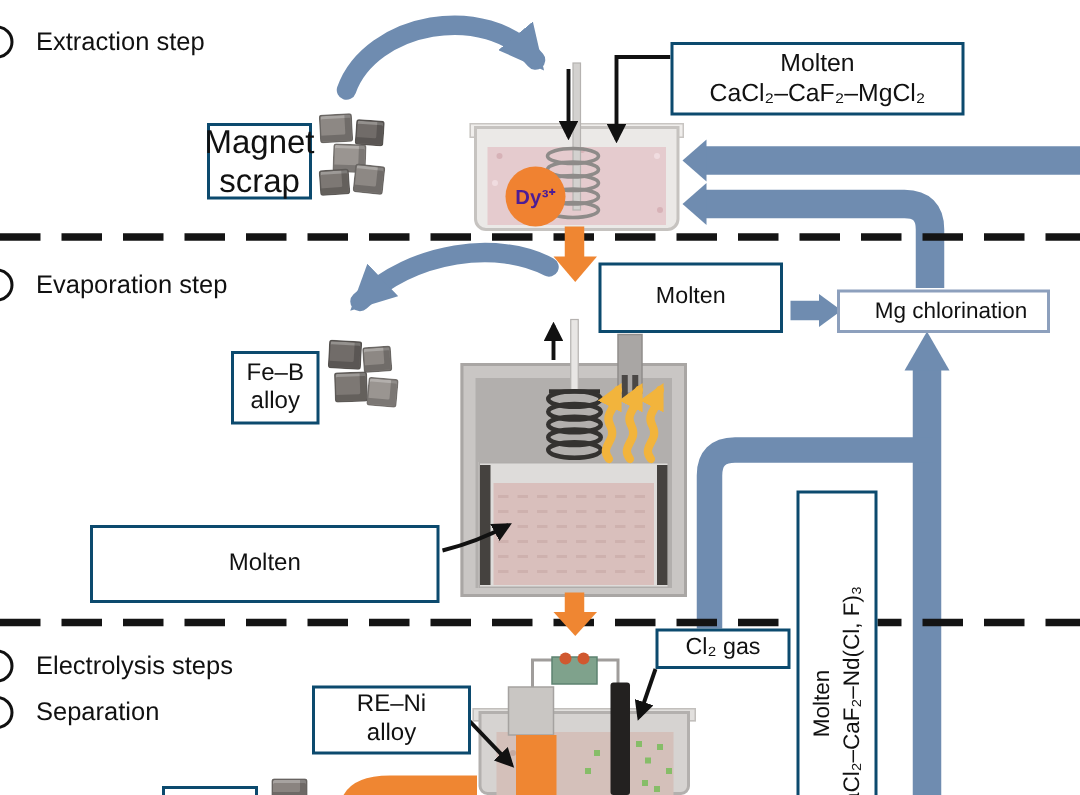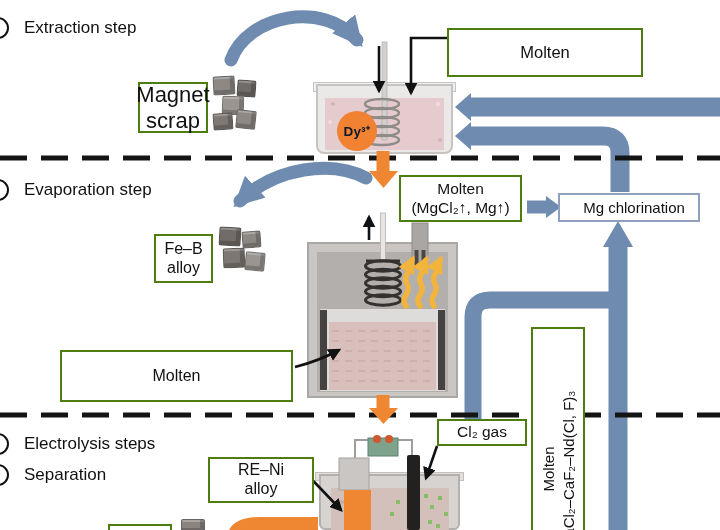--- a/index.html
+++ b/index.html
@@ -1,28 +1,28 @@
 <!DOCTYPE html>
 <html><head>
 <meta charset="utf-8">
 <style>
   html,body{margin:0;padding:0;background:#fff;}
   .canvas{position:relative;width:720px;height:530px;background:#ffffff;overflow:hidden;
           font-family:"Liberation Sans",sans-serif;color:#111;}
   
   .vessel{position:absolute;box-sizing:border-box;}
   
-  .box{position:absolute;box-sizing:border-box;background:#fff;border:2px solid #4d7c0f;
+  .box{position:absolute;box-sizing:border-box;background:#fff;border:2px solid #0c4a6e;
        display:flex;flex-direction:column;align-items:center;justify-content:center;
        text-align:center;line-height:1.18;font-size:15.5px;z-index:5;}
   .box .l1,.box .l2{display:block;white-space:nowrap;}
   .steplabel{position:absolute;font-size:17px;white-space:nowrap;z-index:5;}
   .stepcircle{position:absolute;width:22px;height:22px;border:2px solid #111;border-radius:50%;
               background:#fff;box-sizing:border-box;z-index:5;}
-  .ion{position:absolute;width:40px;height:40px;border-radius:50%;color:#0f172a;
+  .ion{position:absolute;width:40px;height:40px;border-radius:50%;color:#4c1d95;
        font-size:13.5px;font-weight:700;display:flex;align-items:center;justify-content:center;
        z-index:4;letter-spacing:.2px;}
   .cube{position:absolute;box-sizing:border-box;border:1px solid rgba(0,0,0,.25);
         box-shadow:inset -4px -4px 0 rgba(0,0,0,.20), inset 0 2px 0 rgba(255,255,255,.25);
         border-radius:2px;z-index:2;}
   .vtext{position:absolute;left:50%;top:140px;width:252px;
          transform:translate(-50%,-50%) rotate(-90deg);
          text-align:center;font-size:15px;line-height:1.3;white-space:nowrap;}
   svg{position:absolute;left:0;top:0;z-index:3;}
 </style>
@@ -190,30 +190,30 @@
   <div class="stepcircle" style="left:-13px;top:464px;"></div>
   <div class="steplabel" style="left:24px;top:465px;">Separation</div>
 
   <div class="box" style="left:138px;top:82px;width:70px;height:51px;font-size:22px;">
     <span class="l1">Magnet</span>
     <span class="l2">scrap</span>
   </div>
 
   <div class="box" style="left:447px;top:28px;width:196px;height:49px;font-size:16.5px;">
     <span class="l1">Molten</span>
+    <span class="l2">CaCl₂–CaF₂–MgCl₂</span>
   </div>
 
   <div class="box" style="left:154px;top:234px;width:59px;height:49px;font-size:16px;">
     <span class="l1">Fe–B</span>
     <span class="l2">alloy</span>
   </div>
 
   <div class="box" style="left:399px;top:175px;width:123px;height:47px;font-size:15.5px;">
     <span class="l1">Molten</span>
-    <span class="l2">(MgCl₂↑, Mg↑)</span>
   </div>
 
   <div class="box" style="left:558px;top:193px;width:142px;height:29px;border-color:#8da0bd;font-size:15px;padding-left:10px;">
     <span class="l1">Mg chlorination</span>
   </div>
 
   <div class="box" style="left:60px;top:350px;width:233px;height:52px;font-size:16px;">
     <span class="l1">Molten</span>
   </div>
 

